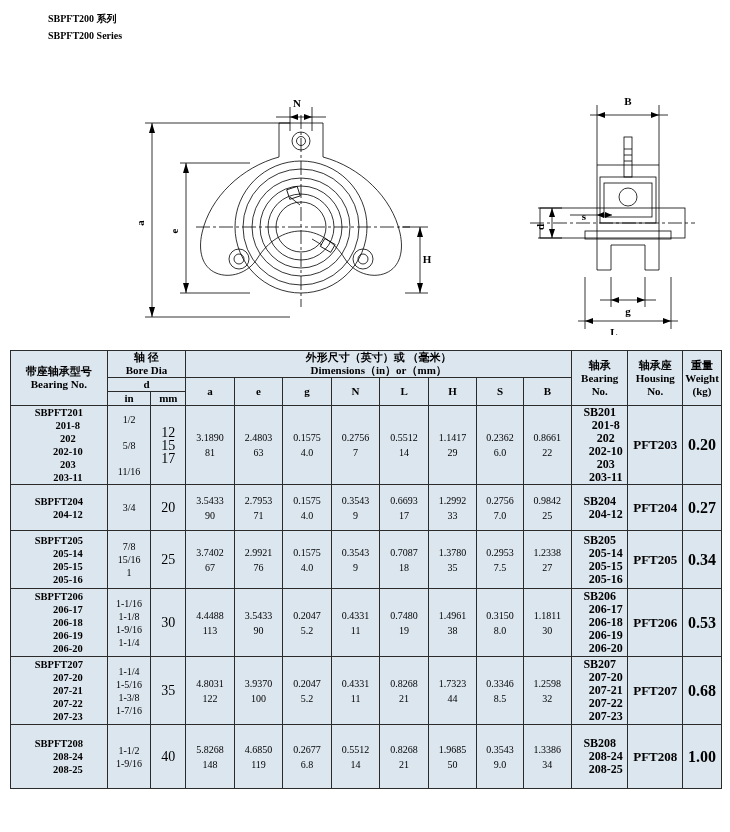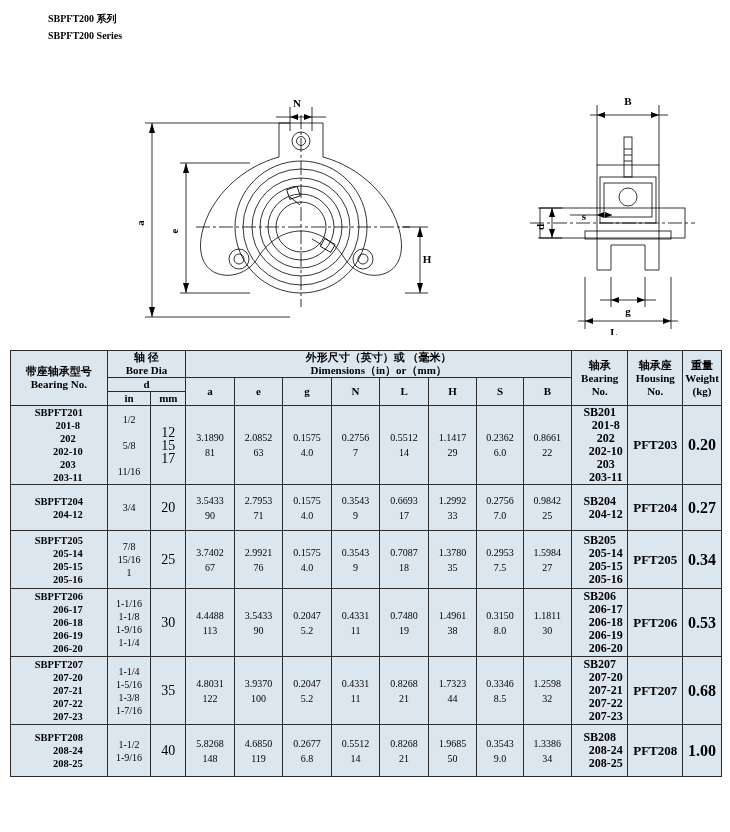--- a/index.html
+++ b/index.html
@@ -268,21 +268,21 @@
 
   <tr style="height: 72px;">
           <td class="modelcell"><span class="main">SBPFT201</span><span class="sub">201-8</span><span class="sub">202</span><span class="sub">202-10</span><span class="sub">203</span><span class="sub">203-11</span></td>
           <td class="incell"><span style="display:block">1/2</span><span style="display:block">&nbsp;</span><span style="display:block">5/8</span><span style="display:block">&nbsp;</span><span style="display:block">11/16</span></td>
           <td class="mmcell"><span style="display:block">12</span><span style="display:block">15</span><span style="display:block">17</span></td>
           <td class="numcell">
             <span class="r1">3.1890</span>
             <span class="r2">81</span>
           </td>
           <td class="numcell">
-            <span class="r1">2.0852</span>
+            <span class="r1">2.4803</span>
             <span class="r2">63</span>
           </td>
           <td class="numcell">
             <span class="r1">0.1575</span>
             <span class="r2">4.0</span>
           </td>
           <td class="numcell">
             <span class="r1">0.2756</span>
             <span class="r2">7</span>
           </td>
@@ -372,21 +372,21 @@
           </td>
           <td class="numcell">
             <span class="r1">1.3780</span>
             <span class="r2">35</span>
           </td>
           <td class="numcell">
             <span class="r1">0.2953</span>
             <span class="r2">7.5</span>
           </td>
           <td class="numcell">
-            <span class="r1">1.5984</span>
+            <span class="r1">1.2338</span>
             <span class="r2">27</span>
           </td>
           <td class="bearingcell"><span class="main">SB205</span><span class="sub">205-14</span><span class="sub">205-15</span><span class="sub">205-16</span></td>
           <td class="housingcell">PFT205</td>
           <td class="weightcell">0.34</td>
         </tr>
         <tr style="height: 68px;">
           <td class="modelcell"><span class="main">SBPFT206</span><span class="sub">206-17</span><span class="sub">206-18</span><span class="sub">206-19</span><span class="sub">206-20</span></td>
           <td class="incell"><span style="display:block">1-1/16</span><span style="display:block">1-1/8</span><span style="display:block">1-9/16</span><span style="display:block">1-1/4</span></td>
           <td class="mmcell"><span style="display:block">30</span></td>
@@ -459,21 +459,21 @@
             <span class="r2">8.5</span>
           </td>
           <td class="numcell">
             <span class="r1">1.2598</span>
             <span class="r2">32</span>
           </td>
           <td class="bearingcell"><span class="main">SB207</span><span class="sub">207-20</span><span class="sub">207-21</span><span class="sub">207-22</span><span class="sub">207-23</span></td>
           <td class="housingcell">PFT207</td>
           <td class="weightcell">0.68</td>
         </tr>
-        <tr style="height: 52px;">
+        <tr style="height: 64px;">
           <td class="modelcell"><span class="main">SBPFT208</span><span class="sub">208-24</span><span class="sub">208-25</span></td>
           <td class="incell"><span style="display:block">1-1/2</span><span style="display:block">1-9/16</span></td>
           <td class="mmcell"><span style="display:block">40</span></td>
           <td class="numcell">
             <span class="r1">5.8268</span>
             <span class="r2">148</span>
           </td>
           <td class="numcell">
             <span class="r1">4.6850</span>
             <span class="r2">119</span>

